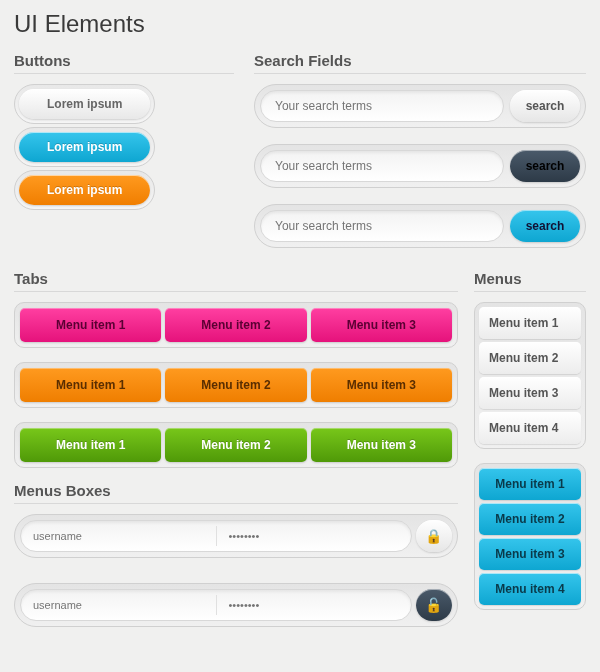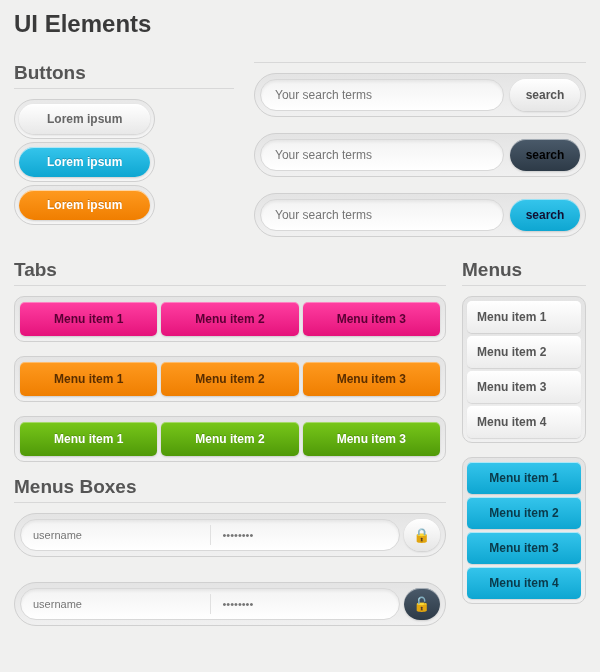--- a/index.html
+++ b/index.html
@@ -5,22 +5,22 @@
   * { box-sizing: border-box; margin: 0; padding: 0; }
   body {
     width: 600px;
     height: 672px;
     background: #f0f0ef;
     font-family: Arial, Helvetica, sans-serif;
     padding: 10px 14px;
     color: #333;
     overflow: hidden;
   }
-  h1 { font-size: 24px; font-weight: bold; color: #3a3a3a; margin-bottom: 24px; }
-  h2 { font-size: 19px; font-weight: bold; color: #555; margin-bottom: 4px; }
+  h1 { font-size: 24px; font-weight: normal; color: #3a3a3a; margin-bottom: 14px; }
+  h2 { font-size: 15px; font-weight: bold; color: #555; margin-bottom: 4px; }
   .section-rule { border: none; border-top: 1px solid #d8d8d8; margin-bottom: 10px; }
   .row { display: flex; gap: 20px; }
   .col-buttons { width: 220px; }
   .col-search { flex: 1; }
 
   
   .pill-wrap {
     background: linear-gradient(#e8e8e8,#f5f5f5);
     border: 1px solid #d0d0d0;
     border-radius: 24px;
@@ -74,21 +74,21 @@
     cursor: pointer;
     box-shadow: inset 0 1px 0 rgba(255,255,255,.5), 0 1px 2px rgba(0,0,0,.15);
   }
   .search-btn.white { background: linear-gradient(#ffffff,#e6e6e6); color:#555; }
   .search-btn.dark  { background: linear-gradient(#4a5a6a,#2d3a47); color:#000; }
   .search-btn.cyan  { background: linear-gradient(#35c5ec,#0ea6d1); color:#113; }
 
   
   .row2 { display:flex; gap:16px; margin-top:6px; }
   .col-tabs { flex:1; }
-  .col-menus { width:124px; }
+  .col-menus { width:112px; }
 
   .tab-wrap {
     background: linear-gradient(#e4e4e4,#f0f0f0);
     border: 1px solid #d0d0d0;
     border-radius: 10px;
     padding: 5px;
     display: flex;
     gap: 4px;
     margin-bottom: 14px;
   }
@@ -177,20 +177,21 @@
 <div class="row">
   <div class="col-buttons">
     <h2>Buttons</h2>
     <hr class="section-rule">
     <div class="pill-wrap"><button class="pill white">Lorem ipsum</button></div><br>
     <div class="pill-wrap"><button class="pill blue">Lorem ipsum</button></div><br>
     <div class="pill-wrap"><button class="pill orange">Lorem ipsum</button></div>
   </div>
 
   <div class="col-search">
+    <h2>Search Fields</h2>
     <hr class="section-rule">
 
     <div class="search-wrap">
       <input class="search-input" placeholder="Your search terms" style="">
       <button class="search-btn white">search</button>
     </div>
     <div class="search-wrap">
       <input class="search-input" placeholder="Your search terms" style="">
       <button class="search-btn dark">search</button>
     </div>

